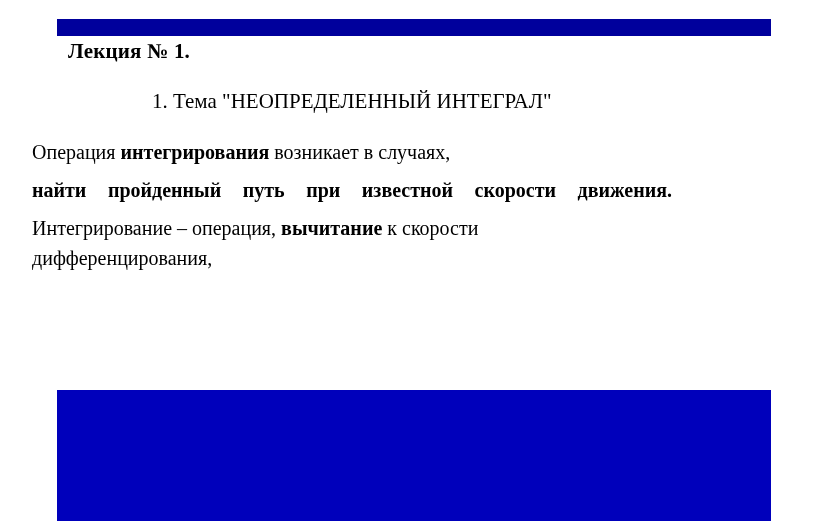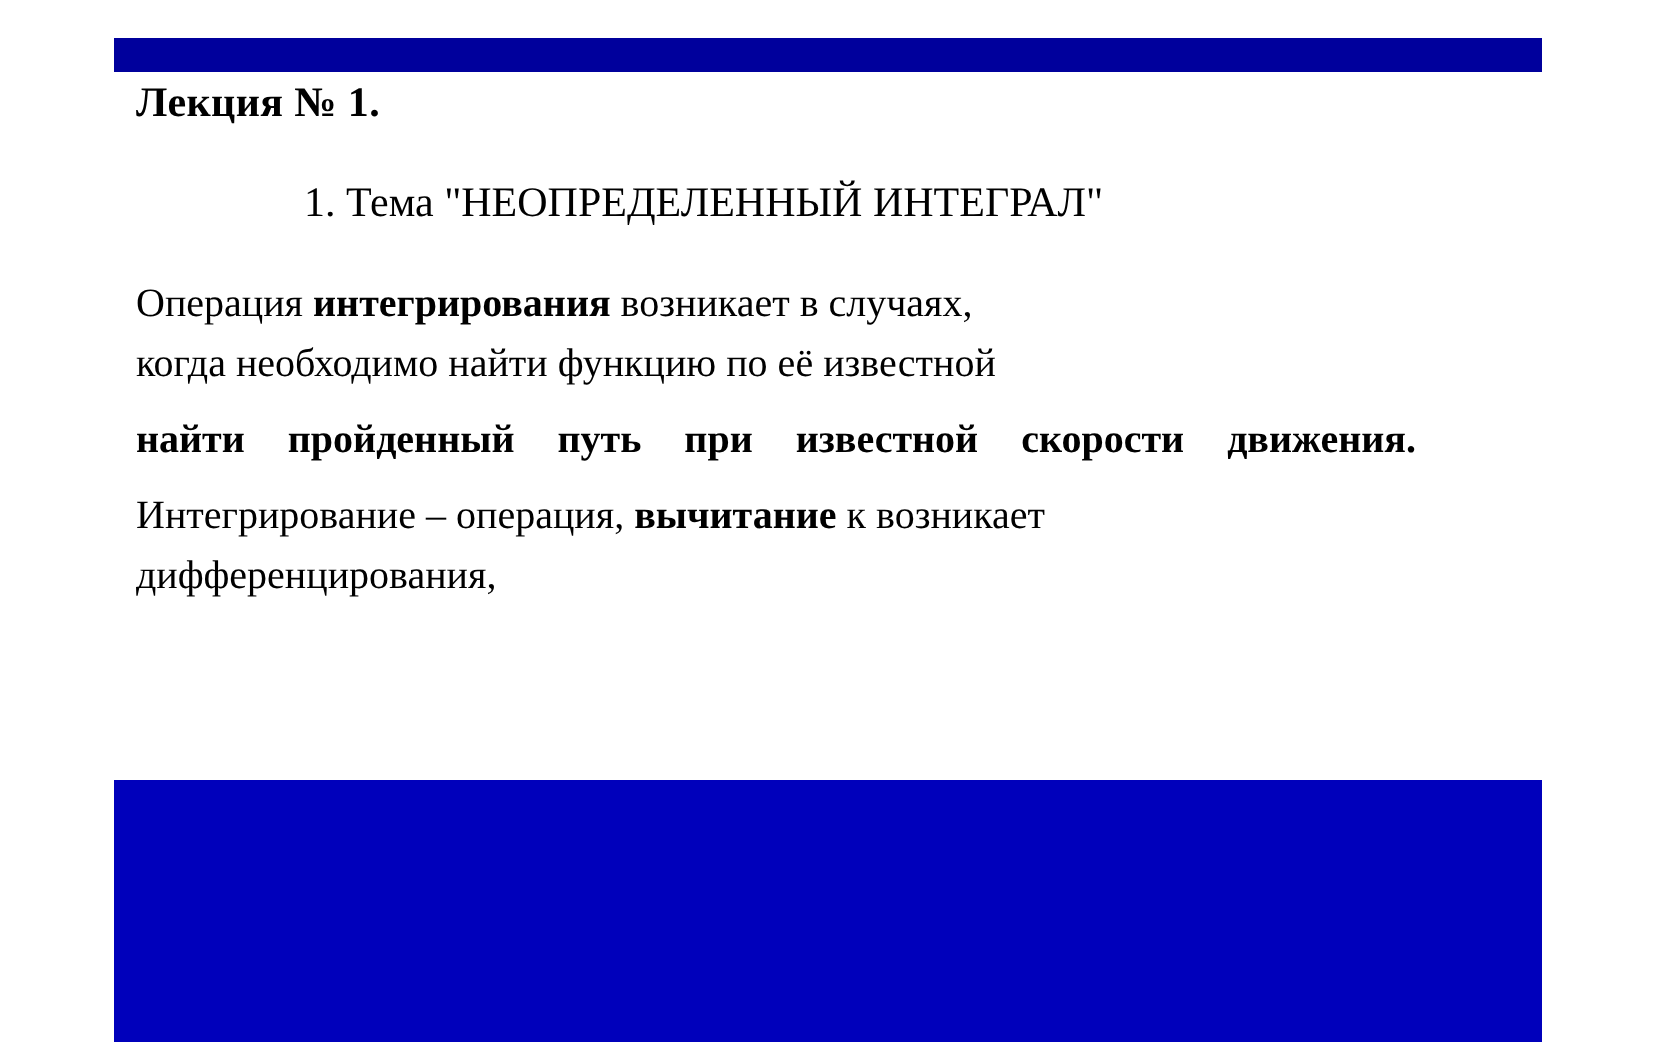--- a/index.html
+++ b/index.html
@@ -52,21 +52,21 @@
     letter-spacing: 0.2px;
   }
   .topic-title {
     margin: 0;
     padding: 21px 0 0 152px;
     font-size: 21px;
     font-weight: normal;
     line-height: 28px;
   }
   .body-block {
-    padding: 22px 0 0 68px;
+    padding: 22px 0 0 32px;
   }
   .line {
     font-size: 20px;
     line-height: 30px;
     white-space: pre;
   }
   .line.justify {
     white-space: normal;
     text-align: justify;
     width: 640px;
@@ -89,29 +89,28 @@
 
   <div class="content">
 
     <h1 class="lecture-title">Лекция № 1.</h1>
 
     <h2 class="topic-title">1. Тема "НЕОПРЕДЕЛЕННЫЙ ИНТЕГРАЛ"</h2>
 
     <div class="body-block">
 
       <div class="line"><span>Операция </span><b>интегрирования</b><span> возникает в случаях,</span></div>
-      <div class="line">когда необходимо найти функцию по её известной</div>
 
       <div class="gap"></div>
 
       <div class="line justify">найти пройденный путь при известной скорости движения.</div>
 
       <div class="gap"></div>
 
-      <div class="line"><span>Интегрирование – операция, </span><b>вычитание</b><span> к возникает</span></div>
+      <div class="line"><span>Интегрирование – операция, </span><b>вычитание</b><span> к скорости</span></div>
       <div class="line">дифференцирования,</div>
 
       <div class="gap"></div>
 
 
     </div>
   </div>
 
   <div class="band-bottom"></div>
 

